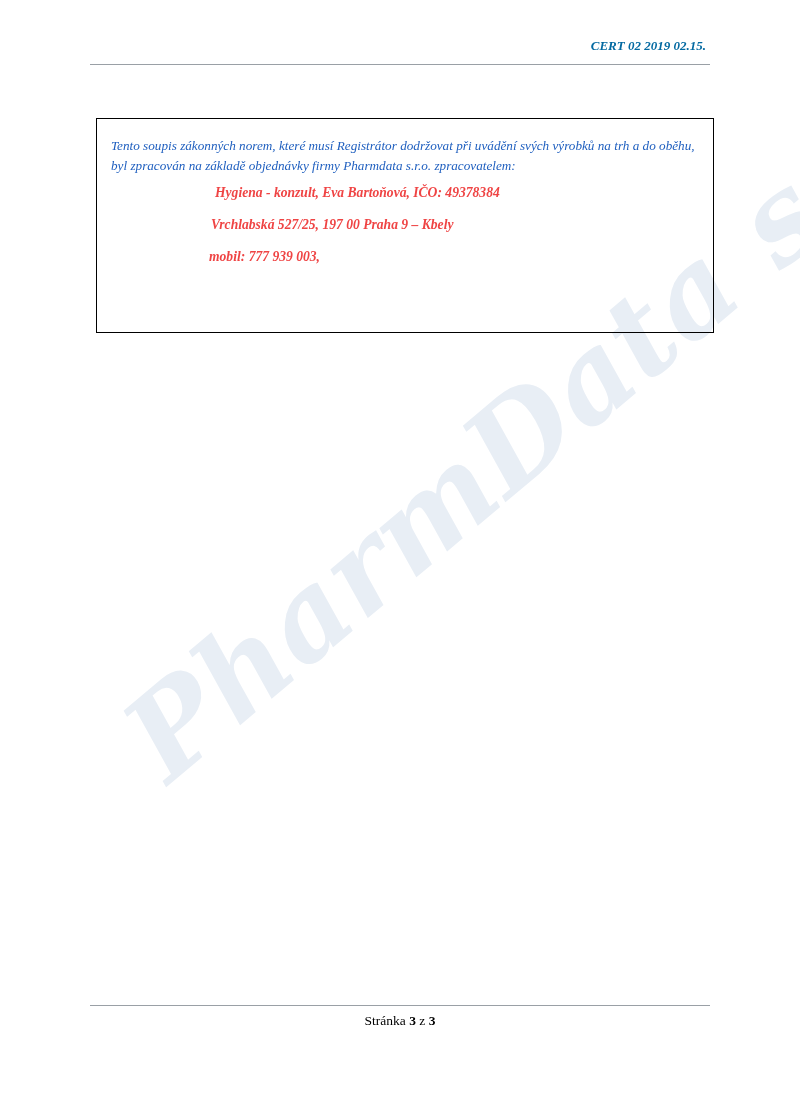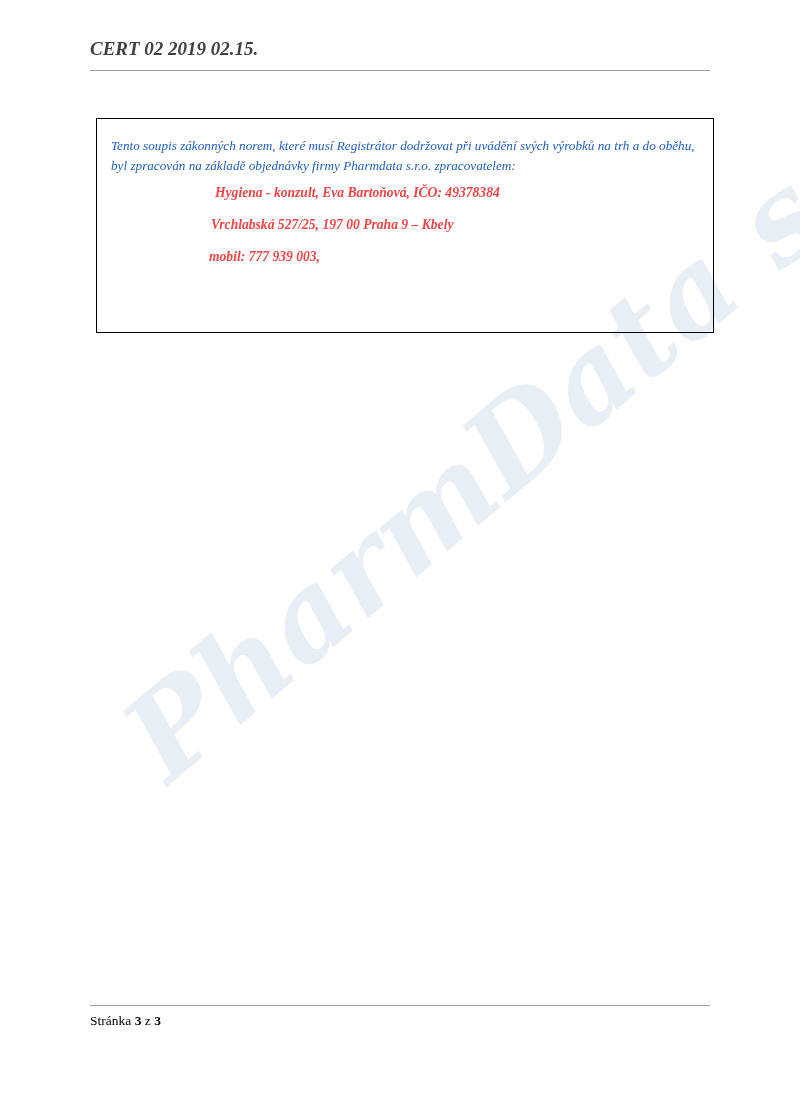--- a/index.html
+++ b/index.html
@@ -49,26 +49,26 @@
 
   
   .header {
     position: absolute;
     left: 90px;
     top: 38px;
     width: 620px;
     z-index: 2;
   }
   .header-code {
-    text-align: left;
+    text-align: right;
     font-family: "Liberation Serif", serif;
     font-style: italic;
     font-weight: 700;
-    font-size: 19px;
-    color: #404040;
+    font-size: 13px;
+    color: #0369a1;
     padding-right: 4px;
   }
   .header-rule {
     margin-top: 10px;
     border-top: 1px solid #9aa0a6;
     width: 100%;
   }
 
   
   .box {
@@ -110,20 +110,21 @@
     top: 1005px;
     width: 620px;
     z-index: 2;
   }
   .footer-rule {
     border-top: 1px solid #9aa0a6;
     width: 100%;
   }
   .footer-text {
     margin-top: 7px;
+    text-align: center;
     font-family: "Liberation Serif", serif;
     font-size: 13.5px;
     color: #000000;
   }
   .footer-text b { font-weight: 700; }
 </style>
 </head>
 <body>
 
 <div class="page">

